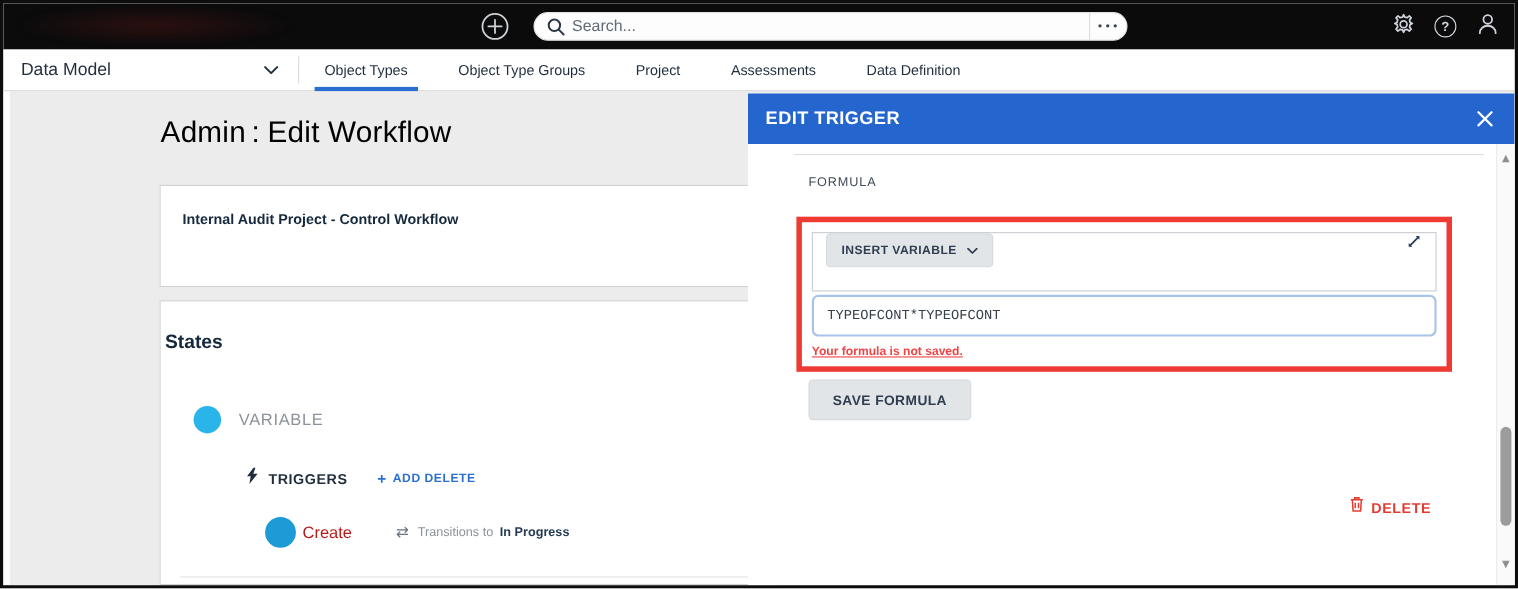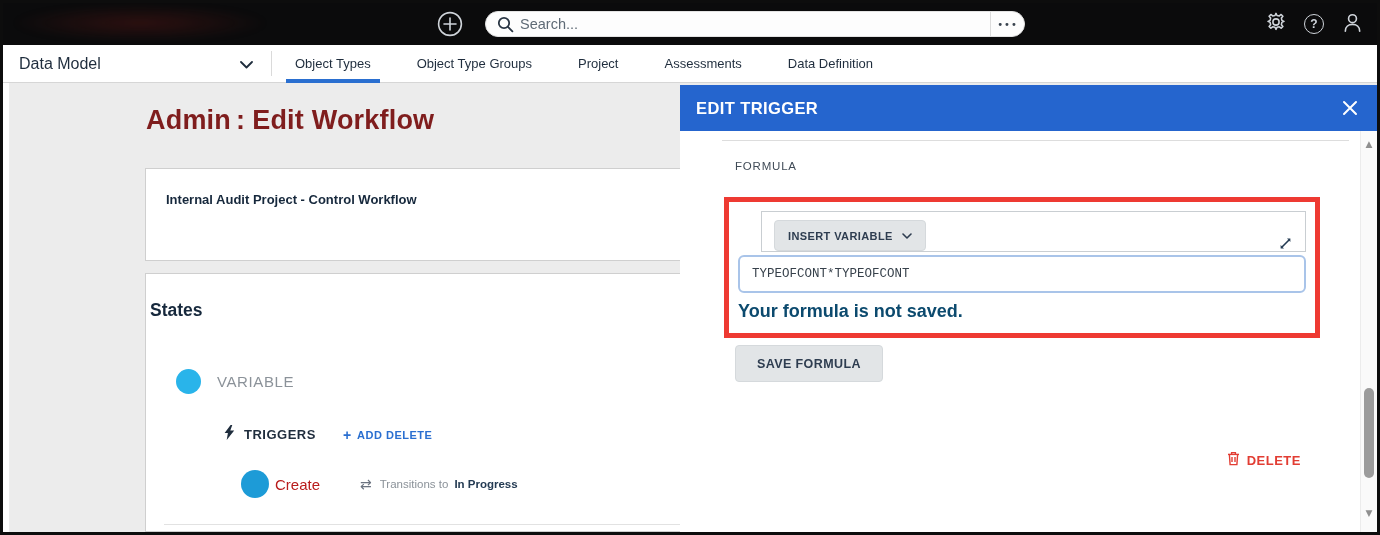--- a/index.html
+++ b/index.html
@@ -33,21 +33,21 @@
   .module-select .lbl { font-size:16px; color:#1f2d3d; }
   .nav-sep { width:1px; background:#dadada; margin:6px 0; }
   .tabs { display:flex; align-items:stretch; margin-left:0; }
   .tab { position:relative; display:flex; align-items:center; padding:0 23px; font-size:13px; color:#1f2d3d; cursor:pointer; }
   .tab.active::after { content:""; position:absolute; left:14px; right:14px; bottom:-1px; height:4px; background:#2a6fd0; }
 
   
   .content { position:relative; height:449px; background:#ececec; overflow:hidden; }
   .content .left-strip { position:absolute; left:0; top:0; bottom:0; width:6px; background:#fff; }
 
-  .page-title { position:absolute; left:143px; top:22px; font-size:27px; font-weight:bold; color:#7f1d1d; letter-spacing:.2px; }
+  .page-title { position:absolute; left:143px; top:22px; font-size:27px; font-weight:normal; color:#000000; letter-spacing:.2px; }
   .page-title .sep { margin:0 7px 0 5px; }
 
   .card { position:absolute; left:142px; width:562px; background:#fff; border:1px solid #cfcfcf; }
   .card.workflow { top:85px; height:93px; }
   .workflow-title { padding:23px 20px 0 20px; font-size:13px; font-weight:bold; color:#16283c; }
 
   .card.states { top:190px; bottom:0; }
   .states-heading { padding:26px 20px 0 4px; font-size:17.5px; font-weight:bold; color:#16283c; }
 
   .state-row { position:absolute; left:30px; top:95px; display:flex; align-items:center; }
@@ -72,28 +72,28 @@
   
   .panel { position:absolute; left:677px; right:0; top:2px; bottom:0; background:#fff; z-index:5; }
   .panel-header { height:46px; background:#2565ce; display:flex; align-items:center; padding:0 16px; }
   .panel-title { color:#fff; font-size:16.5px; font-weight:bold; letter-spacing:.4px; }
   .panel-close { margin-left:auto; width:22px; height:22px; display:flex; align-items:center; justify-content:center; cursor:pointer; }
   .panel-body { position:relative; height:calc(100% - 46px); background:#fff; }
   .panel-top-divider { position:absolute; top:9px; left:42px; right:28px; height:1px; background:#ddd; }
   .formula-label { position:absolute; top:29px; left:55px; font-size:11.5px; color:#404b57; letter-spacing:.8px; }
 
   .redbox { position:absolute; left:44px; top:66px; width:596px; height:141px; border:5px solid #ee3a32; background:#fff; padding:9px 9px 0 9px; }
-  .formula-toolbar { height:41px; border:1px solid #c9ced2; background:#fff; display:flex; align-items:flex-end; padding:0 12px;margin-left:23px; }
+  .formula-toolbar { height:54px; border:1px solid #c9ced2; background:#fff; display:flex; align-items:flex-start; padding:0 12px; }
   .insert-variable-btn { height:31px; display:flex; align-items:center; padding:0 13px; background:#e2e5e7; border:1px solid #d5d9dc; border-radius:4px; cursor:pointer; }
   .insert-variable-btn .lbl { font-size:11px; font-weight:bold; color:#2e3d50; letter-spacing:.4px; }
   .insert-variable-btn .chev { margin-left:9px; display:flex; }
   .expand-ic { margin-left:auto; display:flex; cursor:pointer; }
   .formula-input { display:block; width:100%; height:38px; margin-top:3px; border:2px solid #a9c4e9; border-radius:6px;
     padding:0 12px; font-family:"Liberation Mono","DejaVu Sans Mono",monospace; font-size:12.5px; color:#37414b; background:#fff; outline:none; }
-  .formula-error { margin-top:8px; font-size:18px; font-weight:bold; color:#0c4a6e; }
+  .formula-error { margin-top:8px; font-size:11px; font-weight:bold; color:#ef4444;text-decoration:underline; }
 
   .save-formula-btn { position:absolute; left:55px; top:214px; height:37px; display:flex; align-items:center; padding:0 21px;
     background:#e2e5e7; border:1px solid #d5d9dc; border-radius:4px; font-size:12.5px; font-weight:bold; color:#2e3d50; letter-spacing:.4px; cursor:pointer; }
 
   .delete-btn { position:absolute; right:76px; top:320px; display:flex; align-items:center; gap:7px; cursor:pointer; }
   .delete-btn .lbl { font-size:13px; font-weight:bold; color:#e23d33; letter-spacing:.5px; }
 
   .panel-scrollbar { position:absolute; right:0; top:0; bottom:0; width:17px; background:#fafafa; border-left:1px solid #ececec; }
   .scroll-up, .scroll-down { position:absolute; left:0; right:0; text-align:center; font-size:9px; color:#8f8f8f; cursor:pointer; }
   .scroll-up { top:8px; }

